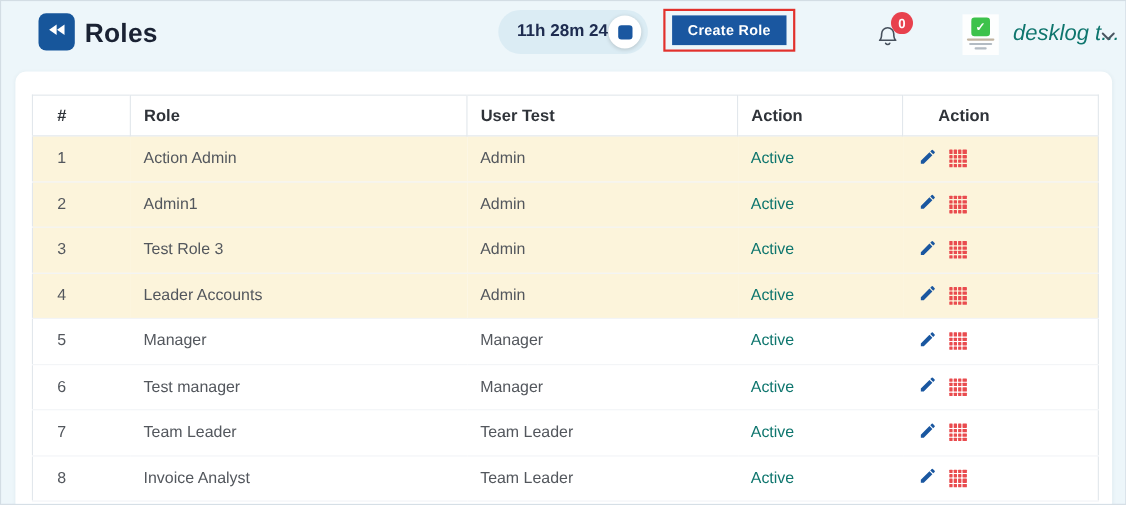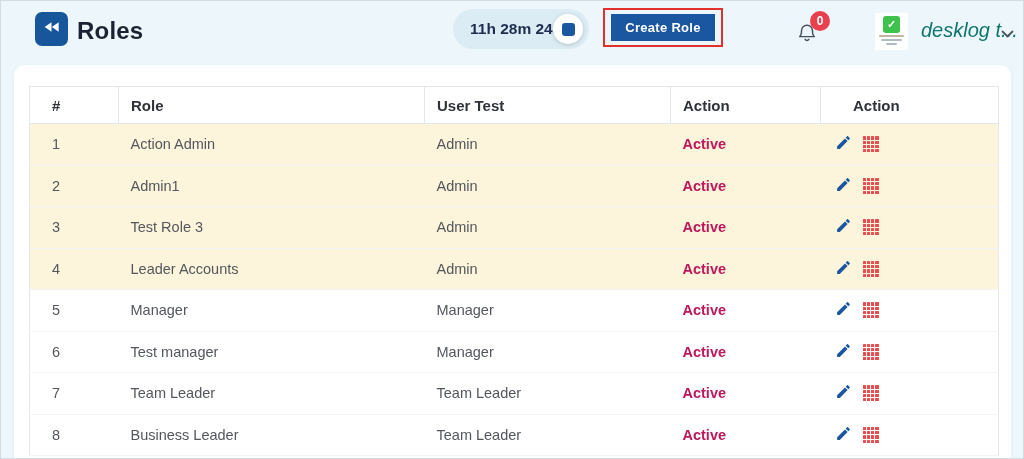--- a/index.html
+++ b/index.html
@@ -85,21 +85,21 @@
     padding-left:12px; background:#ffffff;
   }
   th:first-child{ padding-left:22px; }
   th:last-child{ border-right:none;padding-left:32px; }
   td{
     height:41.5px; font-size:14.5px; color:#53575d; vertical-align:middle;
     padding-left:12px; border-bottom:1px solid #f2f4f7;
   }
   td:first-child{ padding-left:22px; }
   tr.hl td{ background:#fcf4db; }
-  a.status{ color:#be185d; font-weight:700; text-decoration:none; cursor:pointer; }
+  a.status{ color:#0f766e; font-weight:400; text-decoration:none; cursor:pointer; }
   td.actions{ padding-left:14px; }
   .icon-btn{ display:inline-block; vertical-align:middle; cursor:pointer; }
   .grid-icon{
     display:inline-grid; vertical-align:middle; margin-left:11px; width:16px; height:16px;
     grid-template-columns:repeat(4,1fr); gap:1px; cursor:pointer;
   }
   .grid-icon i{ background:#e94b4e; border-radius:.5px; }
 </style>
 </head>
 <body>
@@ -346,21 +346,21 @@
               <i></i>
               <i></i>
               <i></i>
               <i></i>
               <i></i>
               <i></i>
             </span></td>
         </tr>
         <tr>
           <td>8</td>
-          <td>Business Leader</td>
+          <td>Invoice Analyst</td>
           <td>Team Leader</td>
           <td><a class="status">Active</a></td>
           <td class="actions"><span class="icon-btn"><svg width="17" height="17" viewBox="0 0 24 24" fill="#1a57a0">
                 <path d="M3 17.25V21h3.75L17.81 9.94l-3.75-3.75L3 17.25zM20.71 7.04a1 1 0 0 0 0-1.41l-2.34-2.34a1 1 0 0 0-1.41 0l-1.83 1.83 3.75 3.75 1.83-1.83z"></path>
               </svg></span><span class="grid-icon">
               <i></i>
               <i></i>
               <i></i>
               <i></i>
               <i></i>

